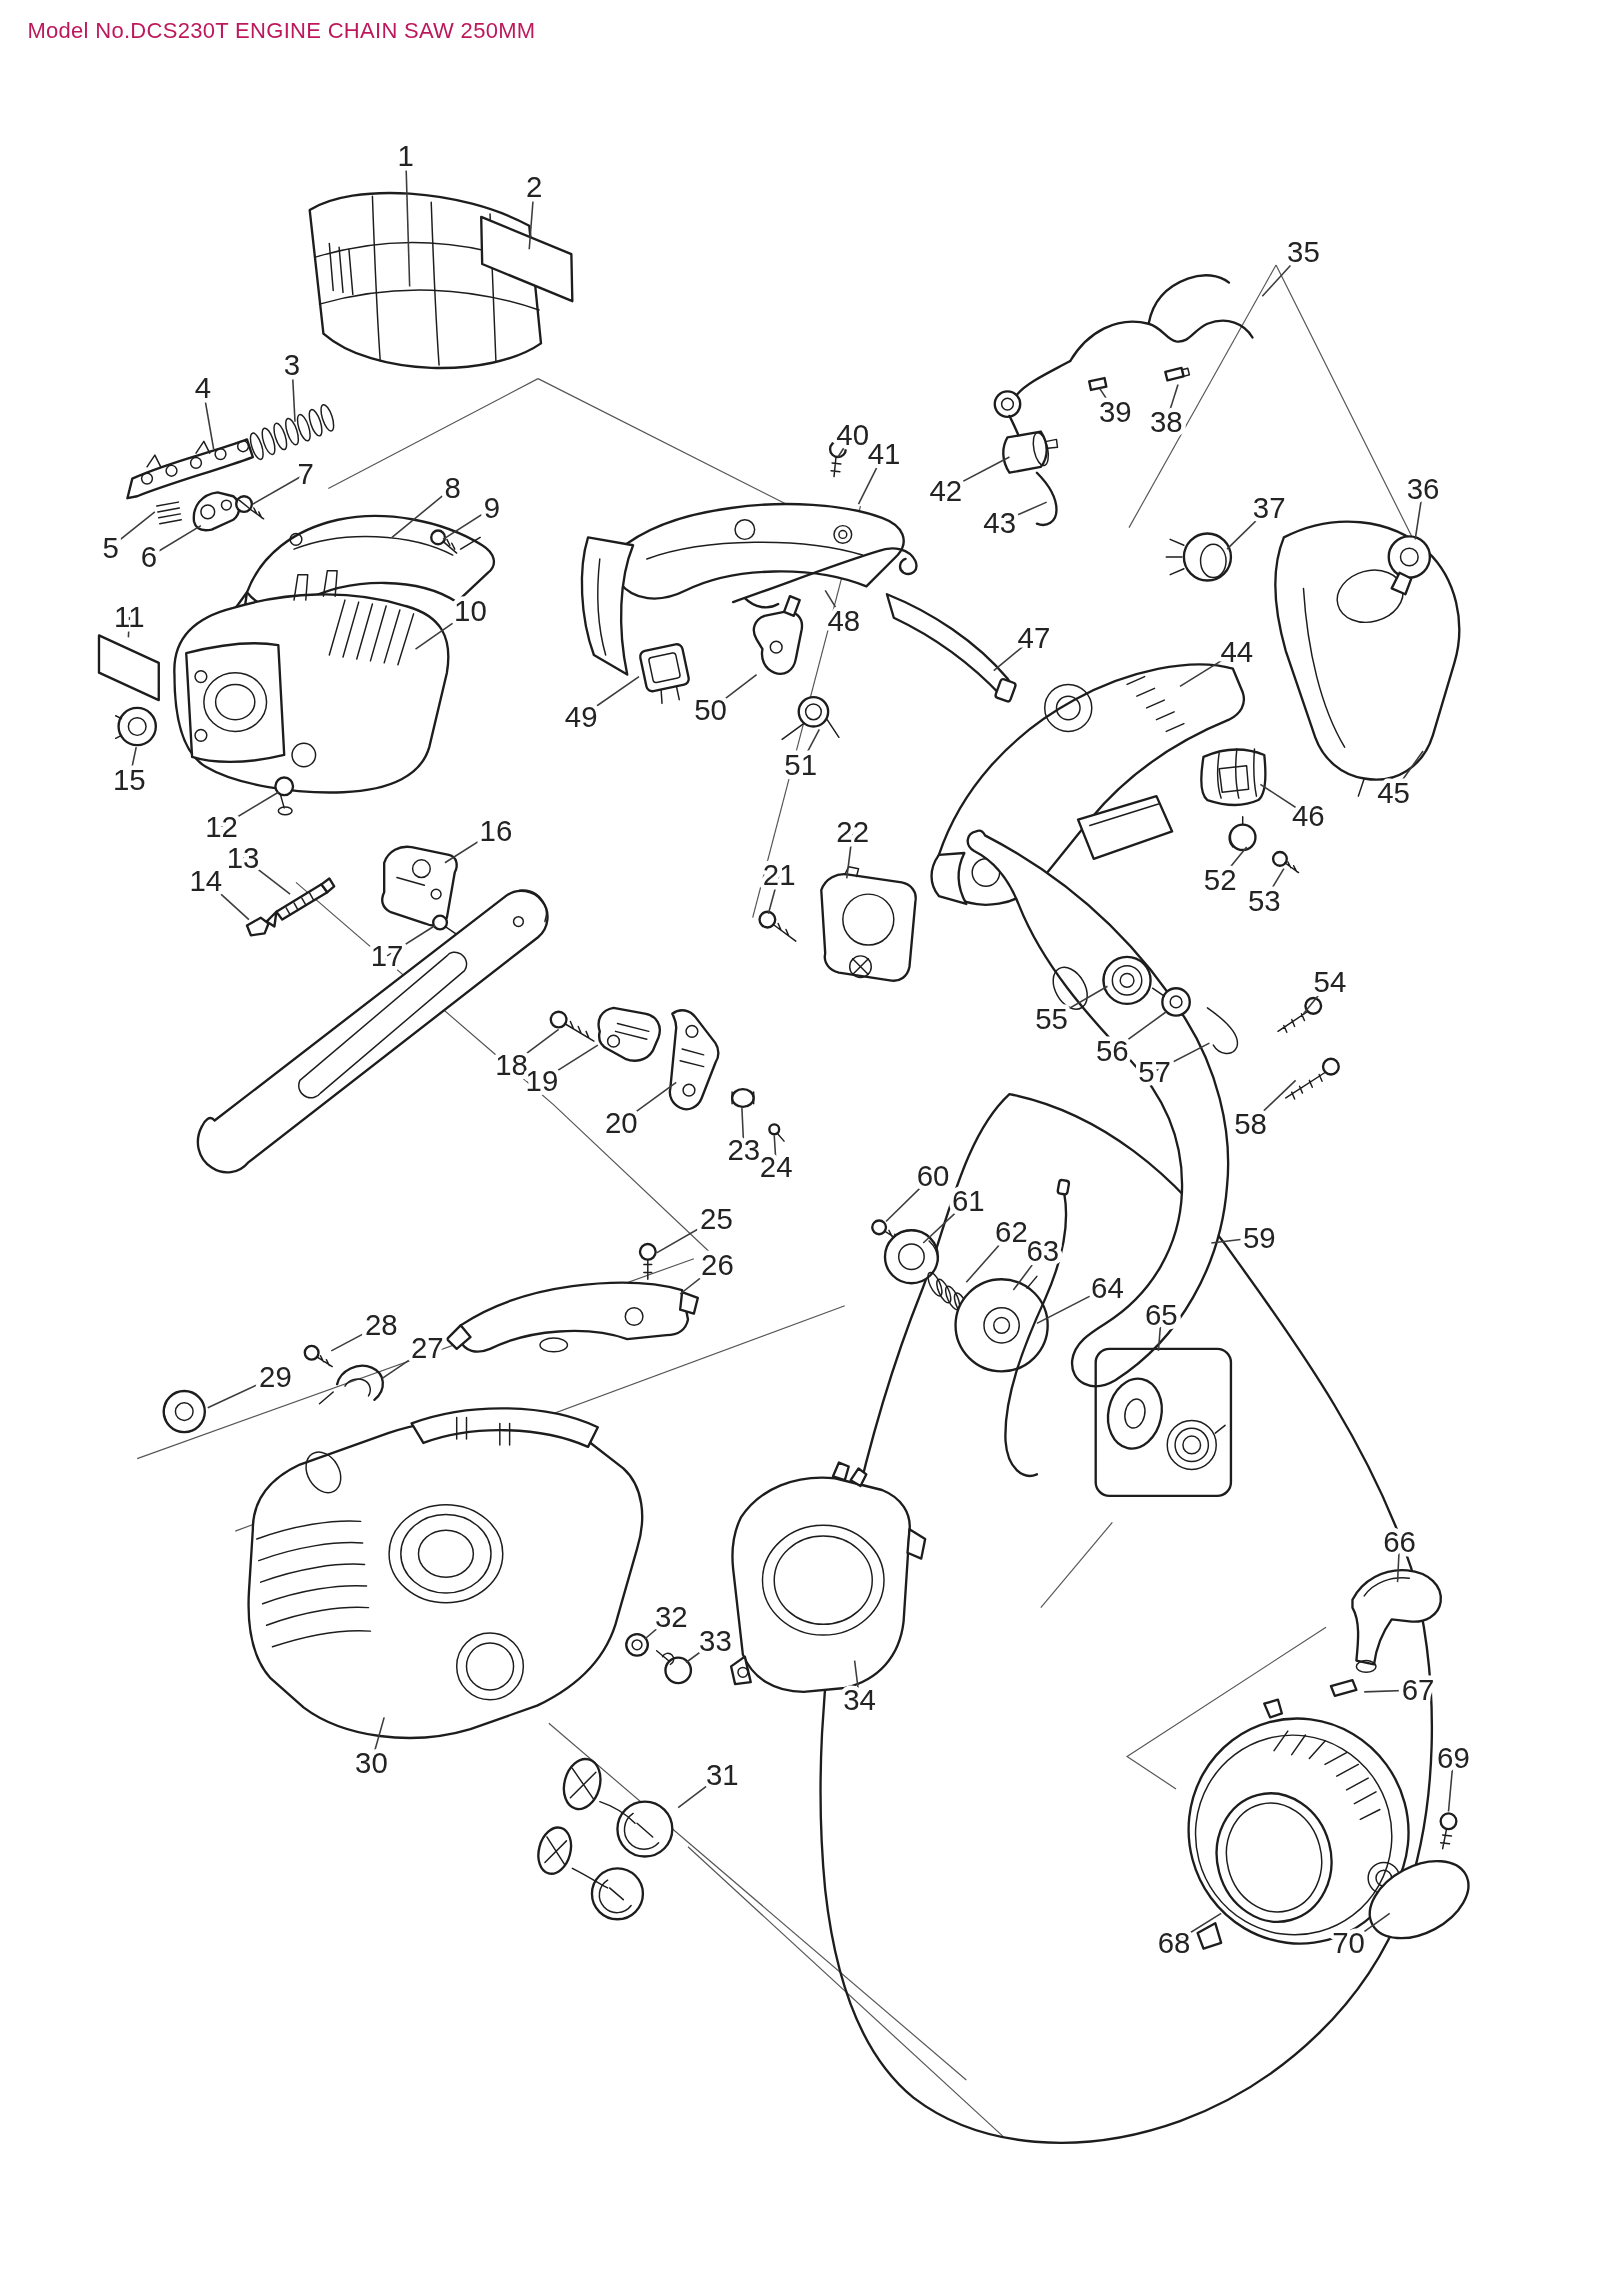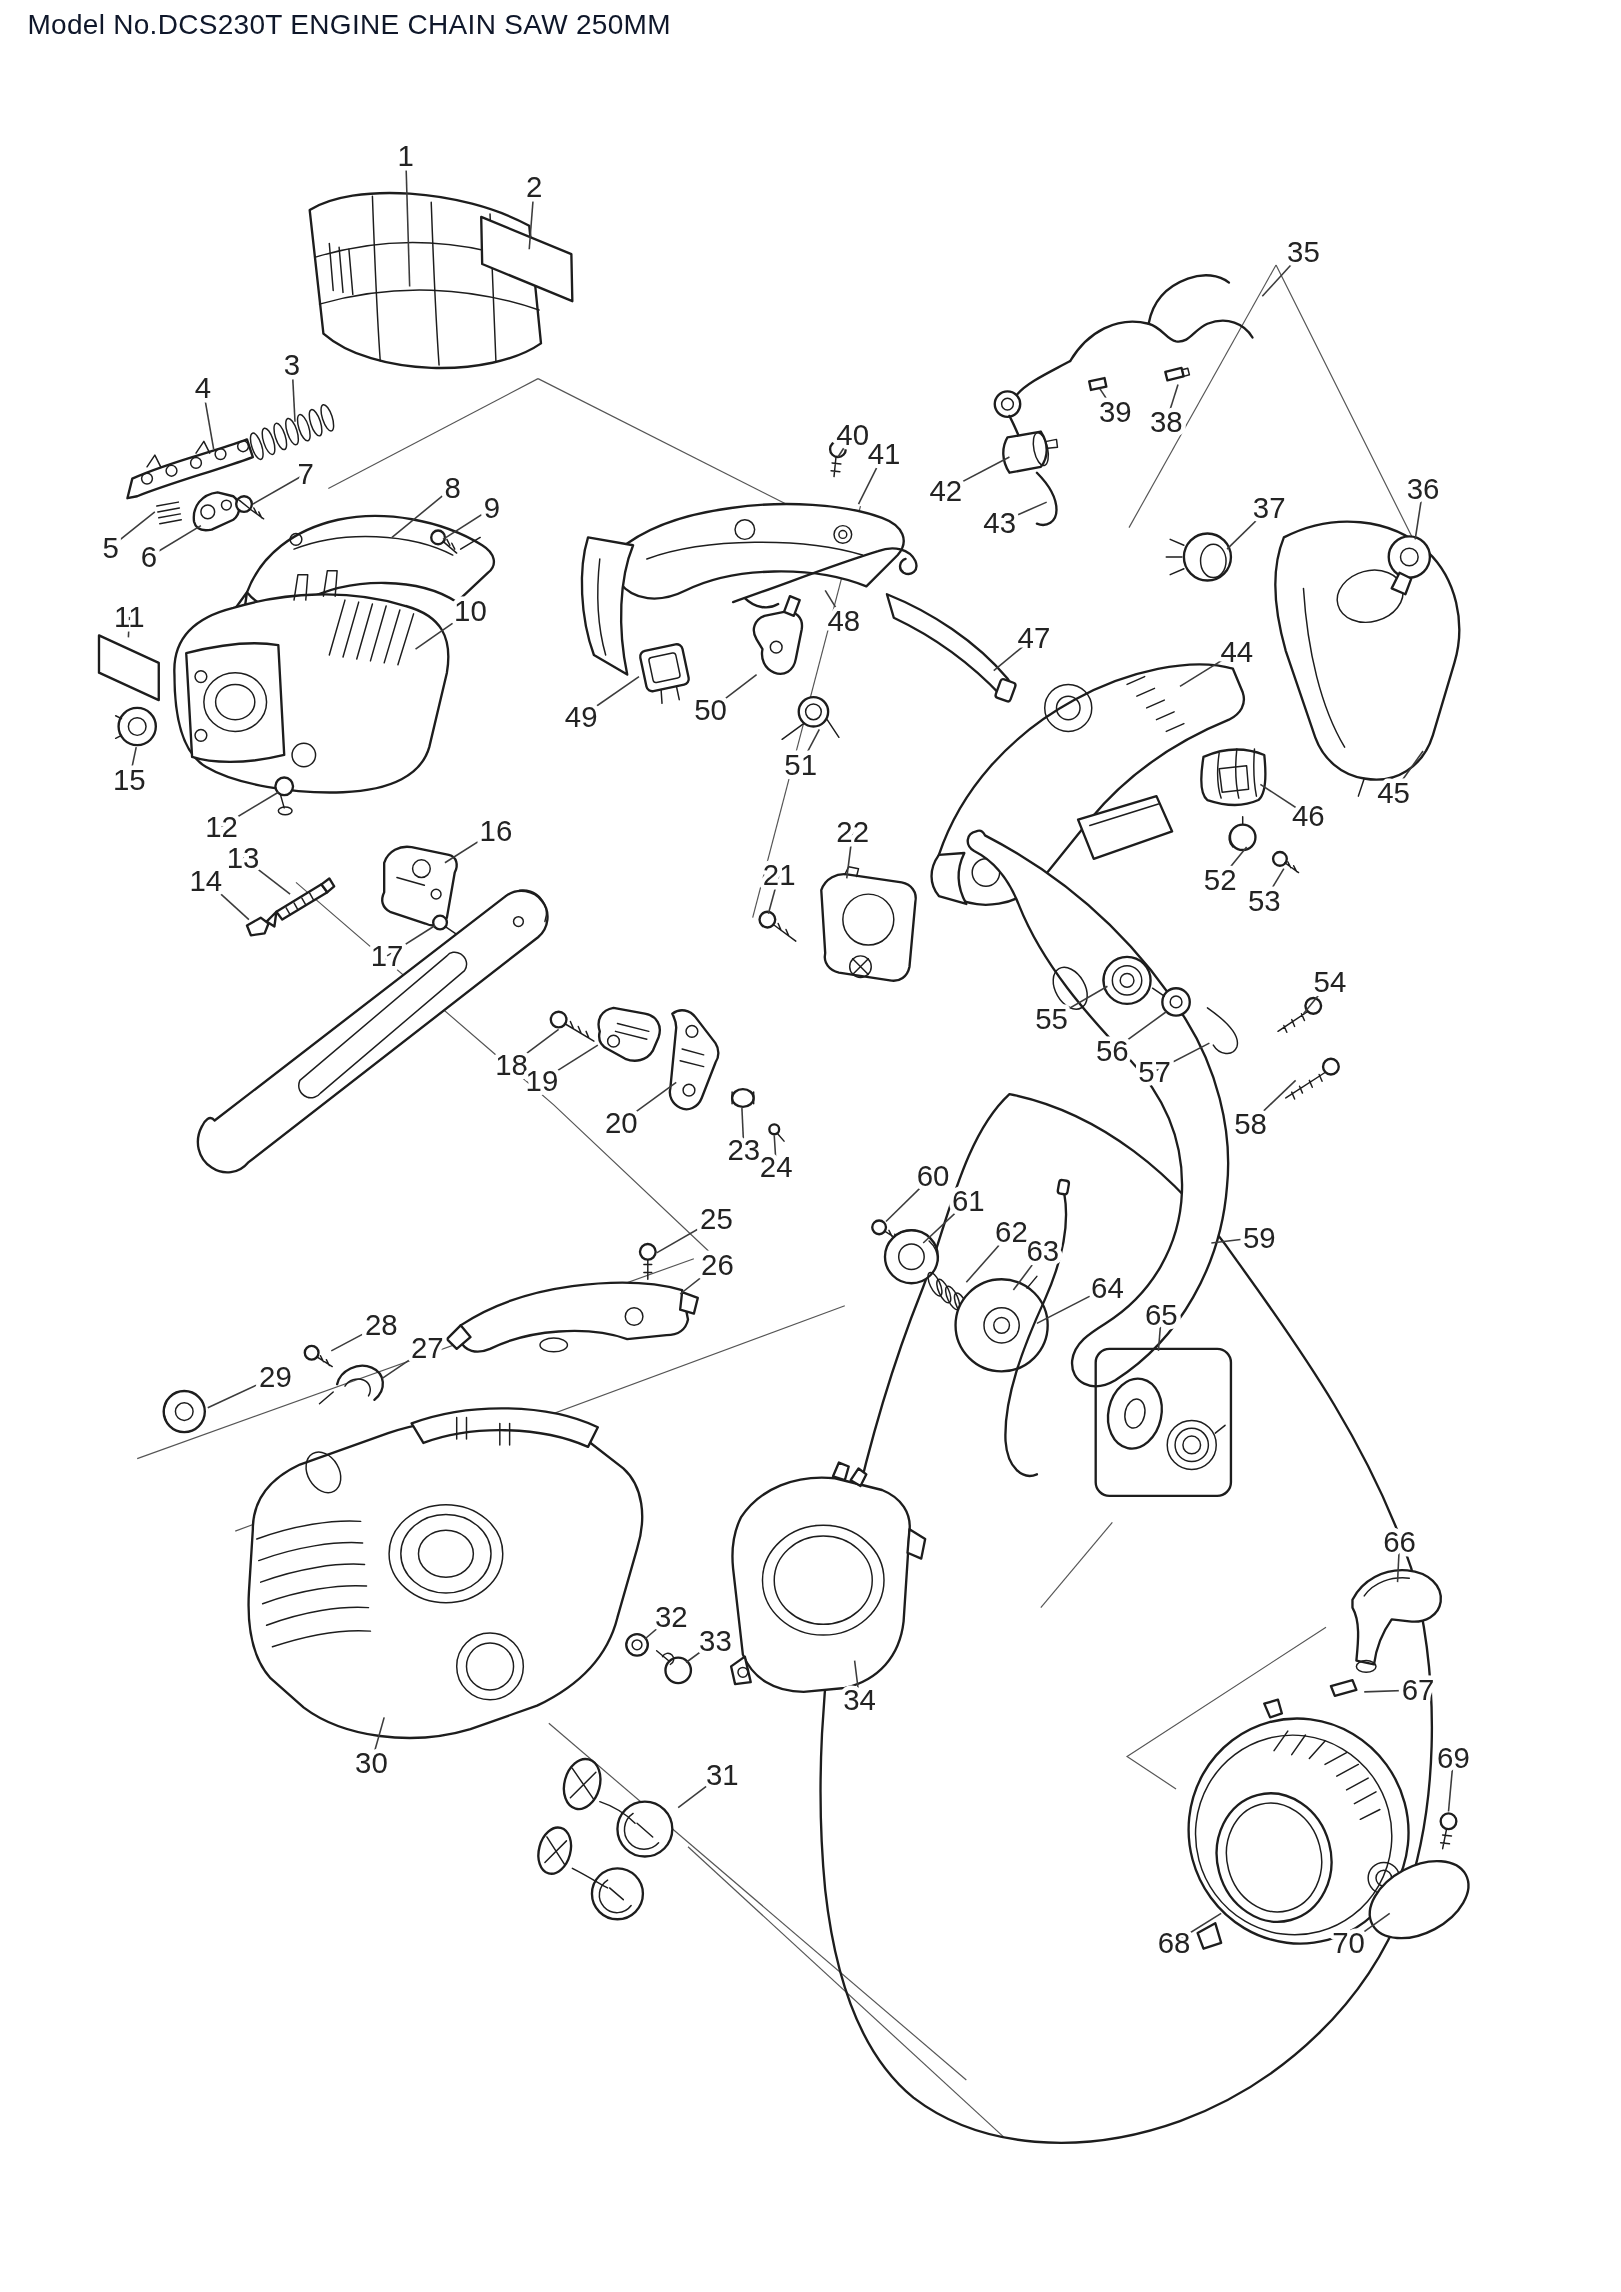--- a/index.html
+++ b/index.html
@@ -1,18 +1,18 @@
 <!DOCTYPE html>
 <html><head>
 <meta charset="utf-8">
 <style>
   html,body{margin:0;padding:0;background:#ffffff;}
   .stage{position:relative;width:1621px;height:2293px;background:#fff;overflow:hidden;
          font-family:"Liberation Sans",sans-serif;}
-  .page-title{position:absolute;left:27.4px;top:9px;font-size:28px;color:#0f172a;
+  .page-title{position:absolute;left:27.4px;top:18px;font-size:22px;color:#be185d;
               letter-spacing:0.3px;white-space:nowrap;}
   svg.art{position:absolute;left:0;top:0;}
   
   .o{fill:#fff;stroke:#1d1d1d;stroke-width:2.4;stroke-linejoin:round;stroke-linecap:round;}
   .w{fill:none;stroke:#1d1d1d;stroke-width:2.4;stroke-linejoin:round;stroke-linecap:round;}
   .d{fill:none;stroke:#1d1d1d;stroke-width:1.5;stroke-linejoin:round;stroke-linecap:round;}
   .cl{fill:none;stroke:#555;stroke-width:1.2;}
   .leader{stroke:#3c3c3c;stroke-width:1.6;}
   .callout-num{font-family:"Liberation Sans",sans-serif;font-size:30px;fill:#232323;
                text-anchor:middle;dominant-baseline:central;paint-order:stroke;

